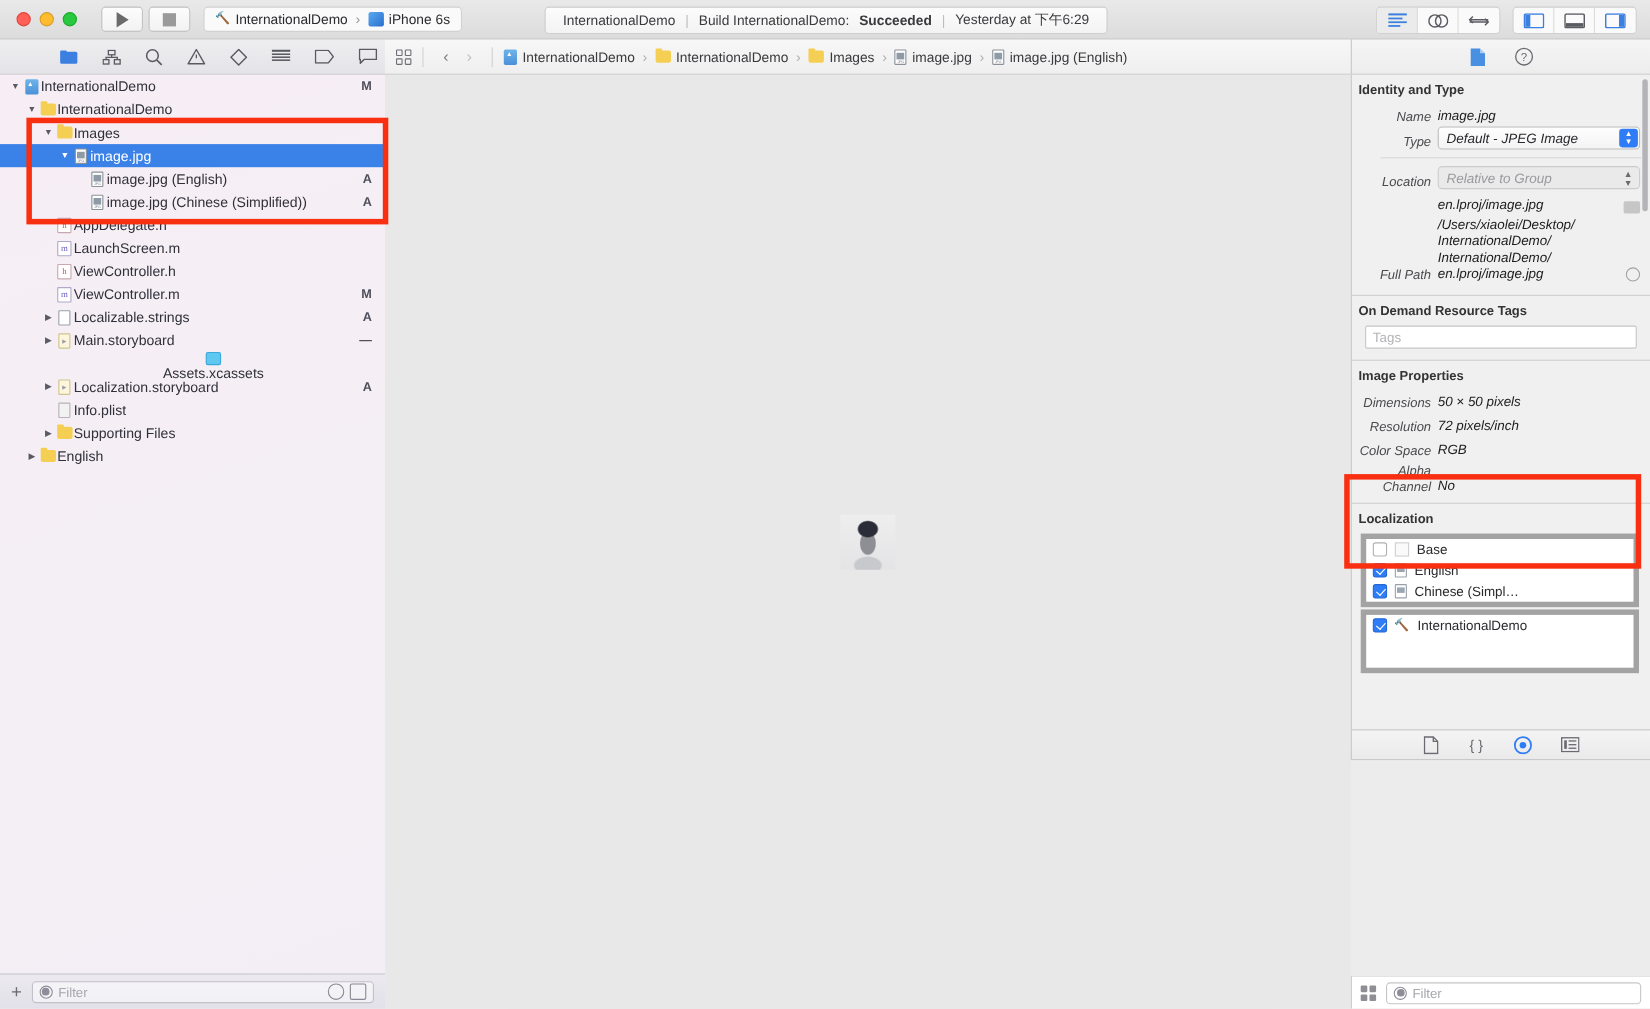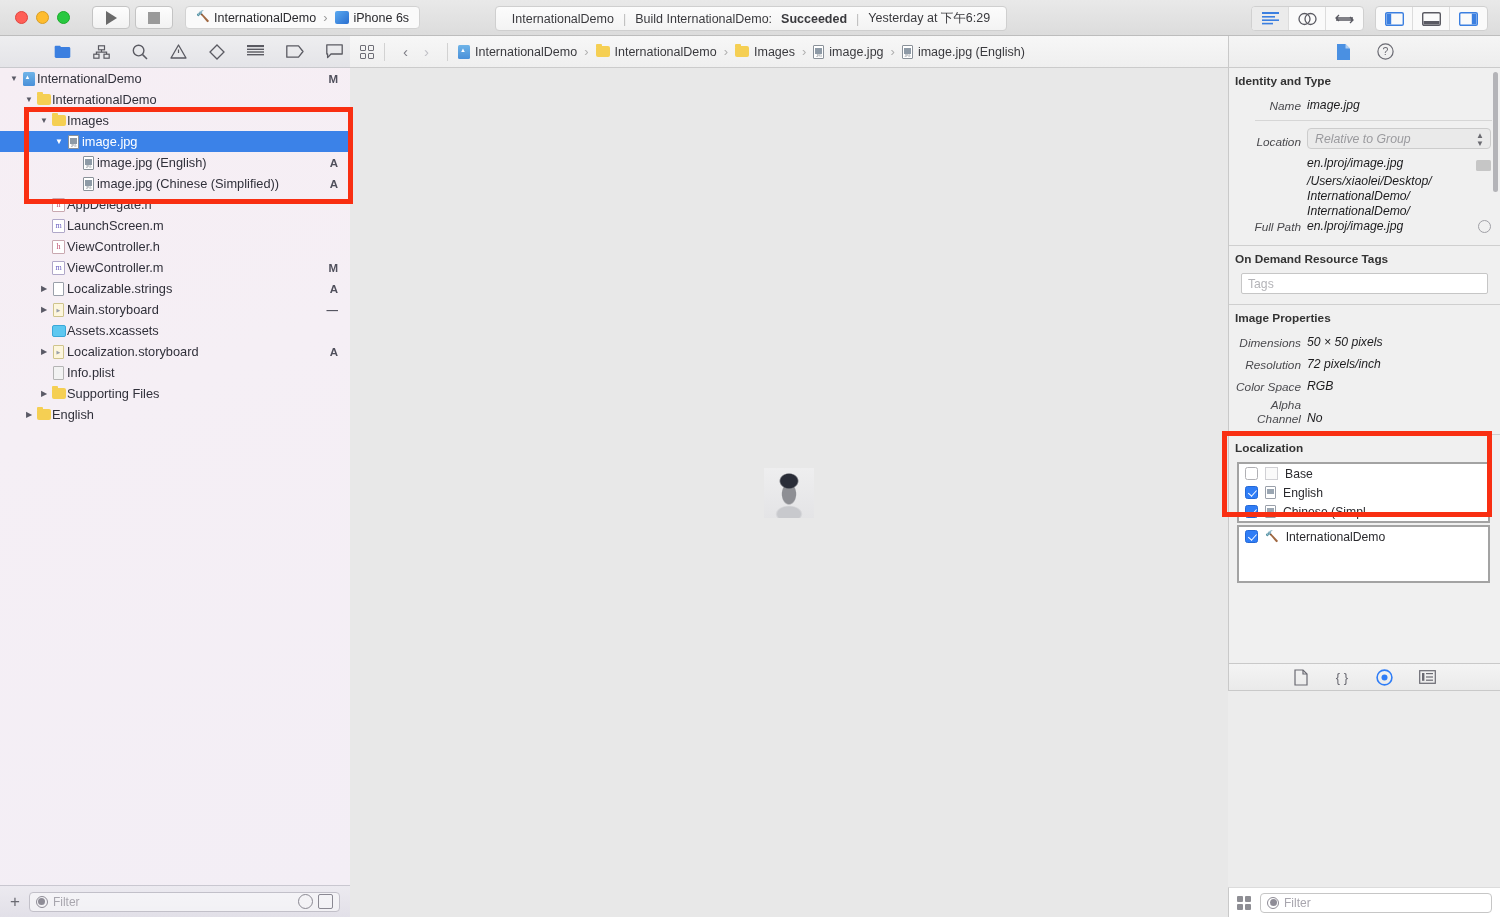--- a/index.html
+++ b/index.html
@@ -189,21 +189,21 @@
   .popup.plain { background: #eaeaea; border-color: #cccccc; color: #9a9a9e; }
   .popup.plain .stepper2 { position: absolute; right: 6px; top: 3px; color: #6a6a70; font-size: 8px; line-height: 8px; text-align: center; }
 
   .tagfield {
     margin: 2px 12px 0 12px; height: 21px; background: #fff;
     border: 1px solid #c6c6c6; border-radius: 2px;
     display: flex; align-items: center; padding-left: 6px;
     font-size: 12.2px; color: #b4b4b8;
   }
 
-  .listbox { background: #fff; border: 2px solid #a3a3a3; margin: 2px 10px 0 8px; }
+  .listbox { background: #fff; border: 5px solid #a3a3a3; margin: 2px 10px 0 8px; }
   .lrow { height: 19px; display: flex; align-items: center; gap: 7px; padding-left: 6px; font-size: 12.2px; }
   .cb { width: 13px; height: 13px; border-radius: 2.5px; border: 1px solid #b0b0b4; background: #fff; flex: none; }
   .cb.on { background: #2f7df6; border-color: #2468d6; position: relative; }
   .cb.on:after { content:""; position:absolute; left:3.5px; top:1px; width:3.5px; height:7px; border:solid #fff; border-width:0 1.7px 1.7px 0; transform: rotate(42deg); }
   .gjpg { width: 11px; height: 13px; background: #fff; border: 1px solid #9aa0aa; border-radius: 1px; position: relative; flex:none; }
   .gjpg:before { content:""; position:absolute; left:1px; top:2px; right:1px; height:5px; background:#9aa6b2; }
   .gblank { width: 13px; height: 13px; border: 1px solid #d0d0d4; background: #fafafa; flex:none; }
   .ghammer { font-size: 11px; flex: none; }
 
   .library-tabs {
@@ -451,21 +451,21 @@
           <span class="rbadge">A</span>
         </div>
         <div class="row" style="padding-left: 38px;">
           <span class="disc">▶</span>
           <span class="ficon">
             <span class="i-sb"></span>
           </span>
           <span class="rlabel">Main.storyboard</span>
           <span class="rbadge">—</span>
         </div>
-        <div class="row" style="padding-left: 38px;">
+        <div class="row" style="padding-left: 38px; flex-direction: column;">
           <span class="disc"></span>
           <span class="ficon">
             <span class="i-xcassets"></span>
           </span>
           <span class="rlabel">Assets.xcassets</span>
         </div>
         <div class="row" style="padding-left: 38px;">
           <span class="disc">▶</span>
           <span class="ficon">
             <span class="i-sb"></span>
@@ -566,20 +566,27 @@
   </div>
 
   <div class="inspector">
     <div class="scrollbar"></div>
 
     <div class="sec-title">Identity and Type</div>
     <div class="frow">
       <div class="flabel">Name</div>
       <div class="fval">image.jpg</div>
     </div>
+    <div class="frow">
+      <div class="flabel">Type</div>
+      <div class="popup">
+        <span>Default - JPEG Image</span>
+        <span class="stepper">▲<br>▼</span>
+      </div>
+    </div>
     <div class="hr"></div>
     <div class="frow">
       <div class="flabel">Location</div>
       <div class="popup plain">
         <span>Relative to Group</span>
         <span class="stepper2">▲<br>▼</span>
       </div>
     </div>
     <div class="frow">
       <div class="flabel"></div>

